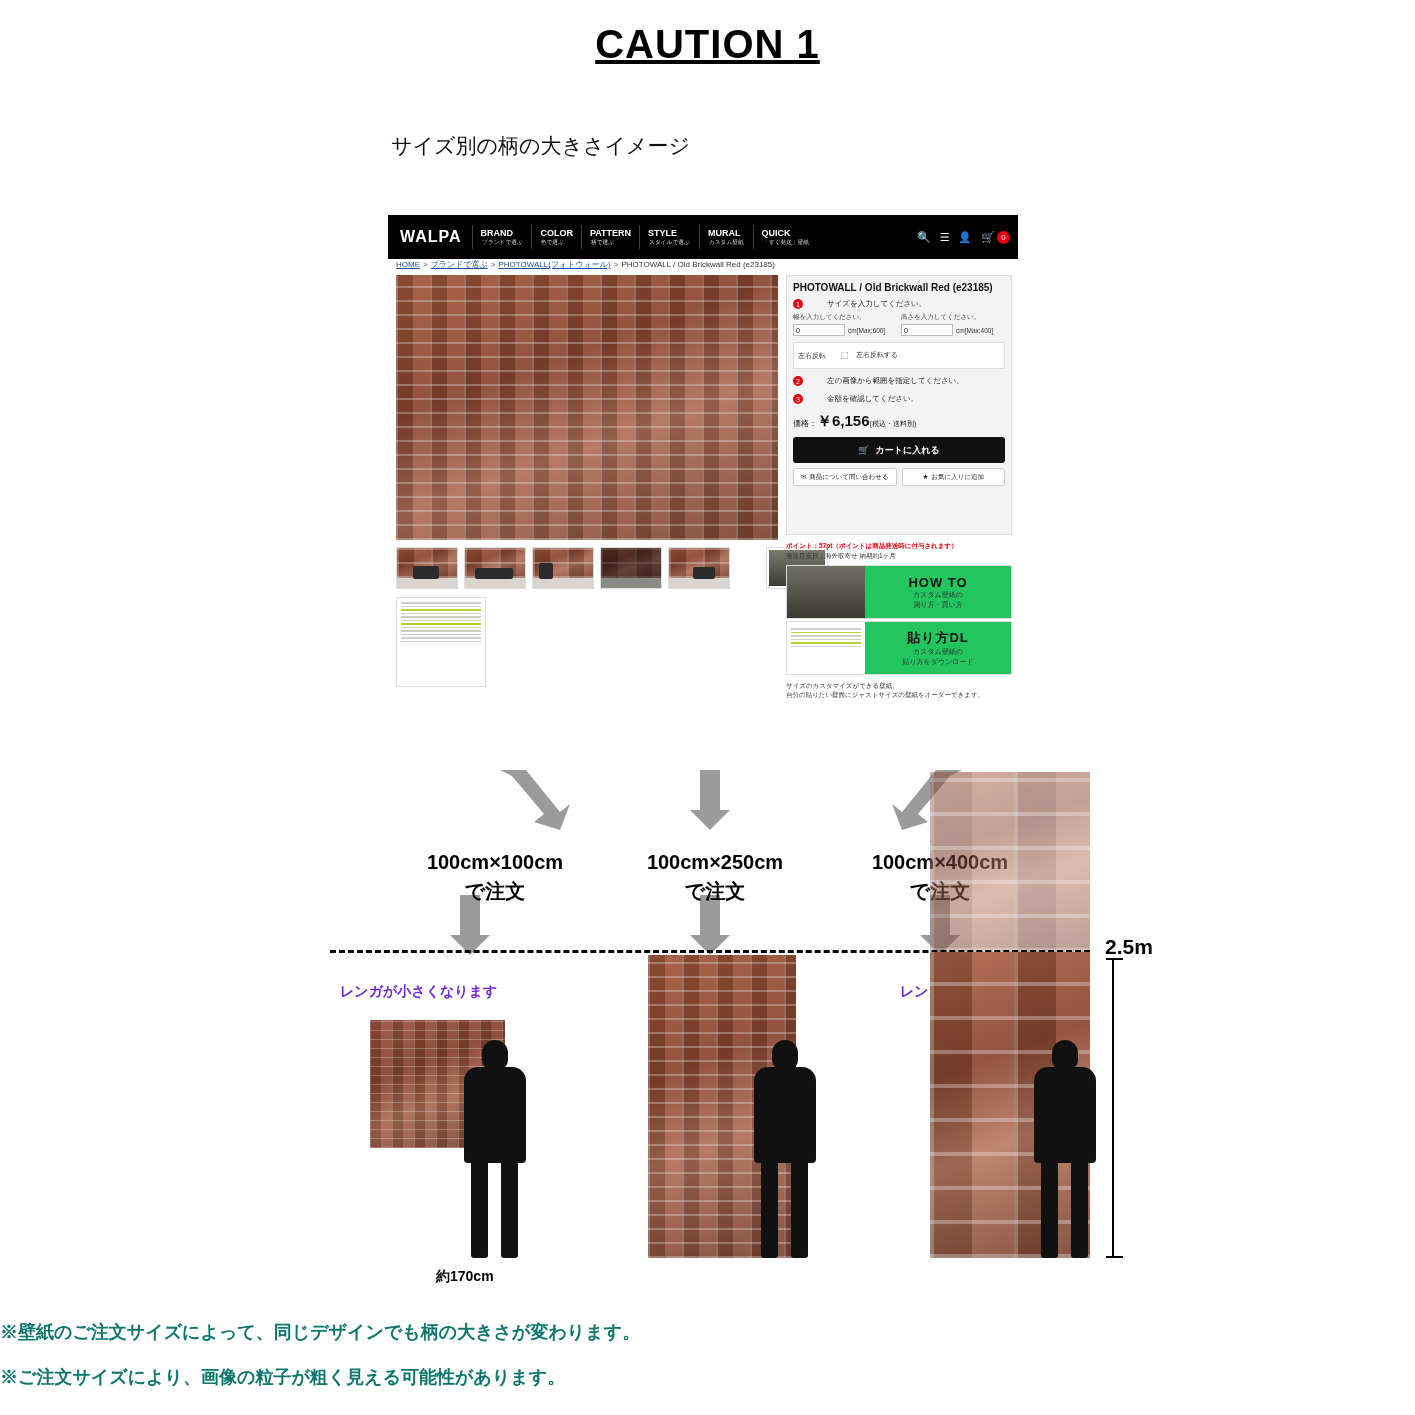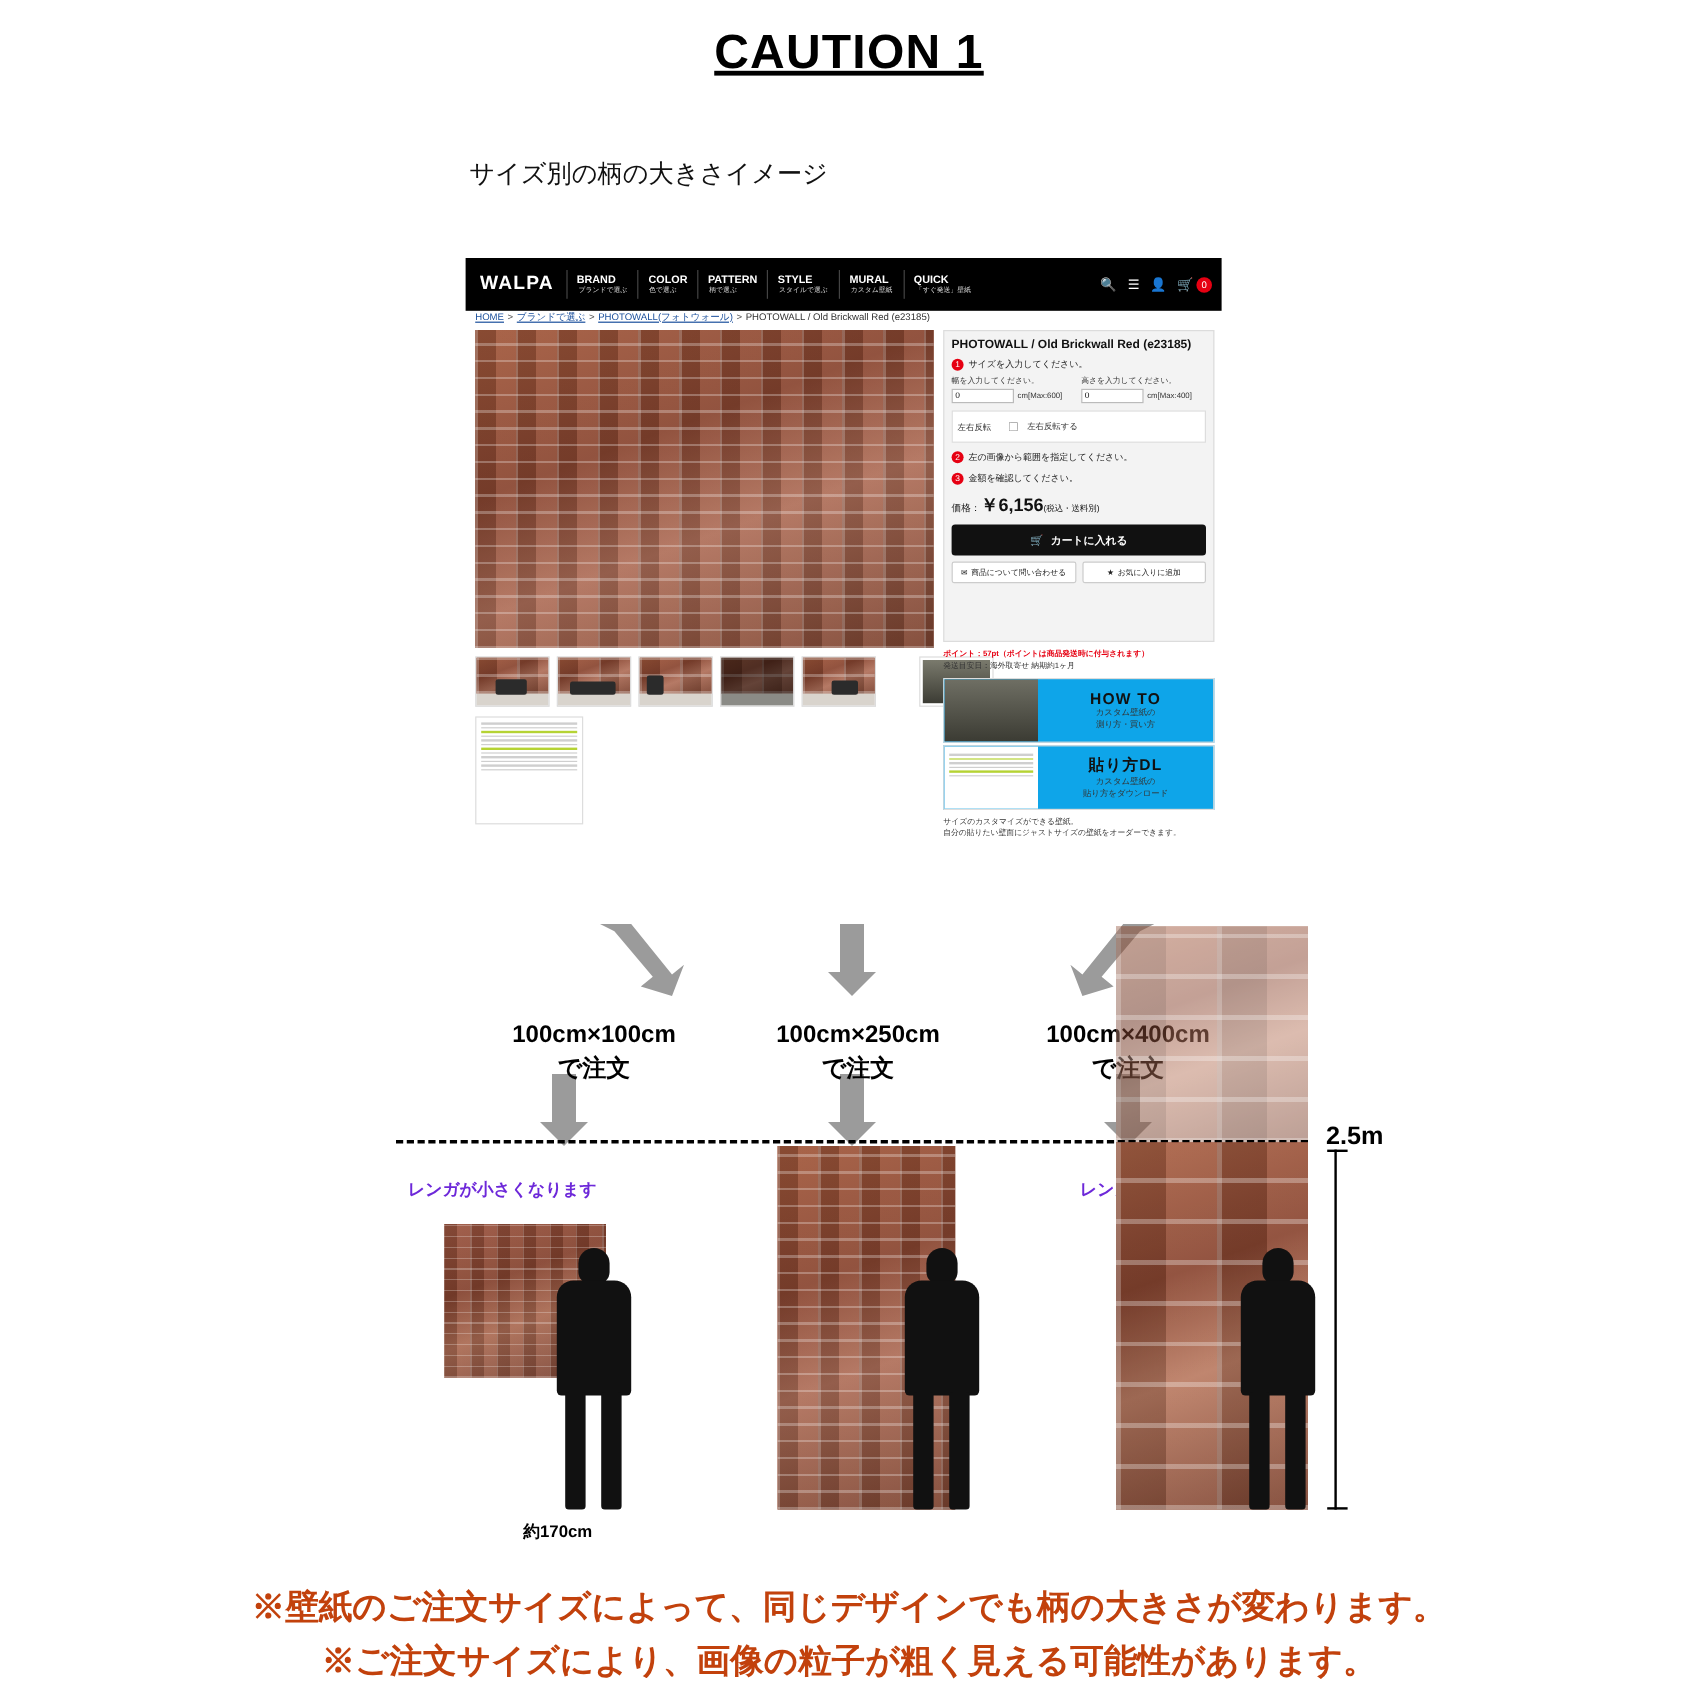--- a/index.html
+++ b/index.html
@@ -103,21 +103,21 @@
         rgba(255,255,255,.07) 11px, rgba(255,255,255,.07) 22px),
       linear-gradient(160deg,#9c5540 0%,#85432f 35%,#ab6b53 60%,#764031 100%);
   }
 
   
   .panel{
     position:absolute;left:398px;top:60px;width:224px;height:258px;
     background:#f3f3f3;border:1px solid #dcdcdc;
   }
   .ptitle{font-size:10px;font-weight:bold;color:#111;padding:6px 6px 4px 6px;}
-  .prow{display:flex;align-items:flex-start;padding:2px 6px;font-size:7.5px;color:#222;}
+  .prow{display:flex;align-items:flex-start;padding:2px 6px;font-size:7.5px;color:#222;gap:20px;}
   .num{
     width:10px;height:10px;border-radius:50%;background:#e60012;color:#fff;
     font-size:7px;display:inline-flex;align-items:center;justify-content:center;
     margin-right:4px;flex:0 0 auto;
   }
   .inputs{display:flex;gap:6px;padding:2px 6px 0 6px;}
   .field{width:102px;}
   .flabel{font-size:6.5px;color:#333;margin-bottom:2px;}
   .finput{
     display:flex;align-items:center;gap:3px;
@@ -156,21 +156,21 @@
   .bigdoc{
     position:absolute;left:8px;top:382px;width:88px;height:88px;background:#fff;
     border:1px solid #ddd;
   }
   .points{
     position:absolute;left:398px;top:326px;width:225px;font-size:6.5px;color:#333;line-height:1.5;
   }
   .points .pt{color:#e60012;font-weight:bold;}
   .howto{
     position:absolute;left:398px;top:350px;width:224px;height:52px;border:1px solid #ddd;
-    background:#0ea5e9;display:flex;align-items:center;overflow:hidden;
+    background:#22c55e;display:flex;align-items:center;overflow:hidden;
   }
   .howto .img{width:78px;height:100%;background:linear-gradient(#6f6f64,#3b3b33);}
   .howto .txt{flex:1;text-align:center;}
   .howto .t1{font-size:13px;font-weight:bold;color:#111;letter-spacing:1px;}
   .howto .t2{font-size:7px;color:#333;line-height:1.4;}
   .howto2{top:406px;}
   .howto2 .img{background:#fff;position:relative;}
   .sizenote{
     position:absolute;left:398px;top:466px;width:224px;font-size:6.5px;color:#333;line-height:1.45;
   }
@@ -215,22 +215,22 @@
   }
   .person .legL{left:50%;margin-left:-24px;}
   .person .legR{left:50%;margin-left:6px;}
 
   .height-cap{
     position:absolute;font-size:14px;font-weight:bold;color:#000;
   }
 
   
   .warn{
-    position:absolute;left:0;width:1415px;text-align:center;
-    font-size:28px;font-weight:bold;color:#c2410c;
+    position:absolute;left:0;width:1415px;text-align:left;
+    font-size:18px;font-weight:bold;color:#0f766e;
   }
 </style>
 </head>
 <body>
 
 <div class="page">
 
   <div class="caution-title">CAUTION 1</div>
 
   <div class="intro">

